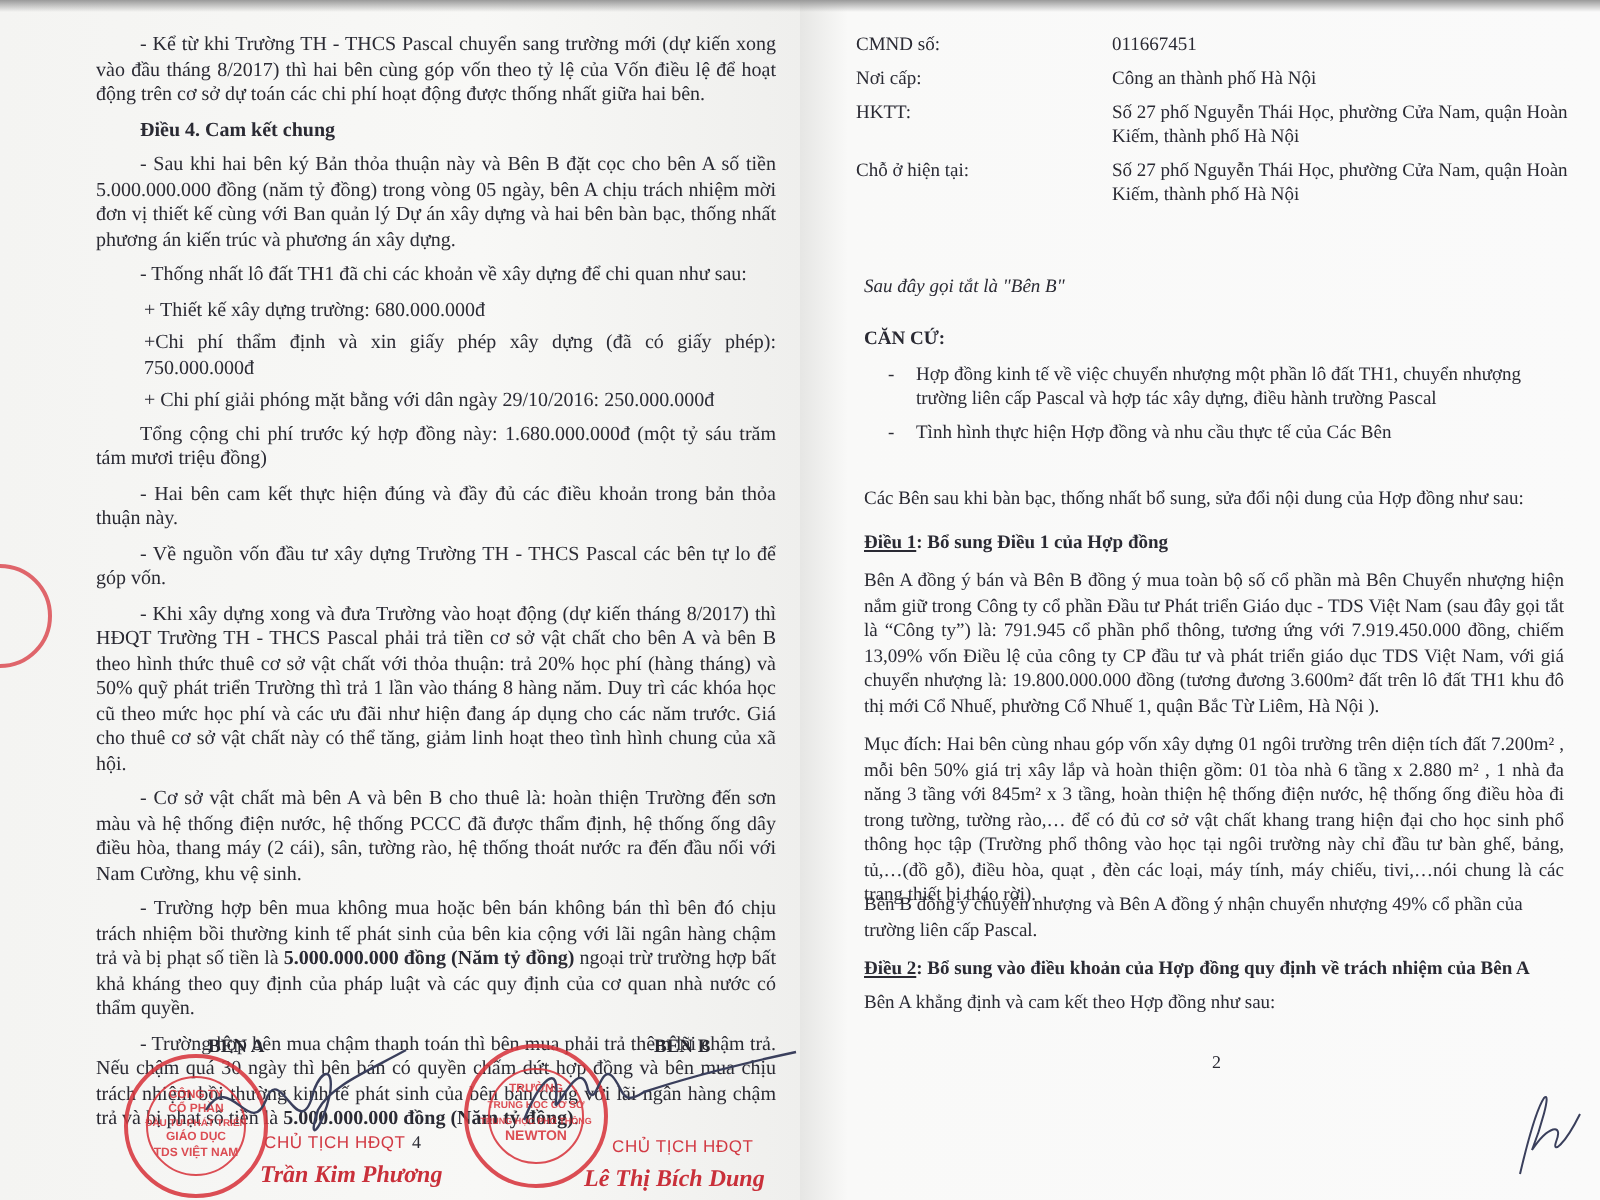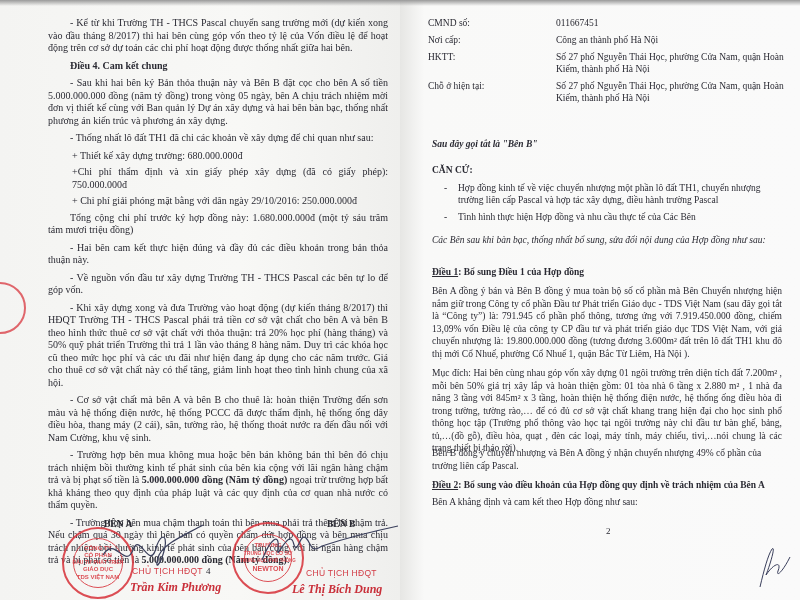--- a/index.html
+++ b/index.html
@@ -25,21 +25,21 @@
   .name-red { position: absolute; color: #c9303a; font-style: italic; font-weight: bold; font-size: 12px; font-family: "Liberation Serif", serif; }
   .page-num { position: absolute; font-size: 9px; }
   .margin-stamp { position: absolute; left: -26px; top: 282px; width: 52px; height: 52px; border-radius: 50%; border: 2px solid #d8363e; opacity: .75; }
 
   
   .info-table { position: absolute; left: 28px; top: 17px; width: 360px; font-size: 9.5px; }
   .info-row { display: flex; margin-bottom: 5px; line-height: 12px; }
   .info-label { width: 128px; flex-shrink: 0; }
   .info-value { flex: 1; }
   .r-text { position: absolute; left: 32px; width: 350px; font-size: 9.5px; line-height: 12.5px; }
-  .italic-bold { font-style: italic; font-weight: bold; }
+  .italic-bold { font-style: italic; font-weight: normal; }
   .bullet-row { display: flex; margin-left: 12px; margin-bottom: 4px; }
   .bullet { width: 14px; flex-shrink: 0; }
   .article-title { font-weight: bold; }
   .article-title u { text-decoration: underline; }
   svg.sig { position: absolute; overflow: visible; }
 </style>
 </head>
 <body>
 
 <div class="page" id="page-left">
@@ -126,21 +126,21 @@
     <div class="bullet-row">
       <span class="bullet">-</span>
       <span>Hợp đồng kinh tế về việc chuyển nhượng một phần lô đất TH1, chuyển nhượng trường liên cấp Pascal và hợp tác xây dựng, điều hành trường Pascal</span>
     </div>
     <div class="bullet-row">
       <span class="bullet">-</span>
       <span>Tình hình thực hiện Hợp đồng và nhu cầu thực tế của Các Bên</span>
     </div>
   </div>
 
-  <div class="r-text" style="top:234px; font-style:italic;">Các Bên sau khi bàn bạc, thống nhất bổ sung, sửa đổi nội dung của Hợp đồng như sau:</div>
+  <div class="r-text" style="top:244px; ">Các Bên sau khi bàn bạc, thống nhất bổ sung, sửa đổi nội dung của Hợp đồng như sau:</div>
 
   <div class="r-text" style="top:266px;">
     <span class="article-title"><u>Điều 1</u><span>: Bổ sung Điều 1 của Hợp đồng</span></span>
   </div>
   <div class="r-text" style="top:285px; text-align:justify;">Bên A đồng ý bán và Bên B đồng ý mua toàn bộ số cổ phần mà Bên Chuyển nhượng hiện nắm giữ trong Công ty cổ phần Đầu tư Phát triển Giáo dục - TDS Việt Nam (sau đây gọi tắt là “Công ty”) là: 791.945 cổ phần phổ thông, tương ứng với 7.919.450.000 đồng, chiếm 13,09% vốn Điều lệ của công ty CP đầu tư và phát triển giáo dục TDS Việt Nam, với giá chuyển nhượng là: 19.800.000.000 đồng (tương đương 3.600m² đất trên lô đất TH1 khu đô thị mới Cổ Nhuế, phường Cổ Nhuế 1, quận Bắc Từ Liêm, Hà Nội ).</div>
   <div class="r-text" style="top:367px; text-align:justify;">Mục đích: Hai bên cùng nhau góp vốn xây dựng 01 ngôi trường trên diện tích đất 7.200m² , mỗi bên 50% giá trị xây lắp và hoàn thiện gồm: 01 tòa nhà 6 tầng x 2.880 m² , 1 nhà đa năng 3 tầng với 845m² x 3 tầng, hoàn thiện hệ thống điện nước, hệ thống ống điều hòa đi trong tường, tường rào,… để có đủ cơ sở vật chất khang trang hiện đại cho học sinh phổ thông học tập (Trường phổ thông vào học tại ngôi trường này chỉ đầu tư bàn ghế, bảng, tủ,…(đồ gỗ), điều hòa, quạt , đèn các loại, máy tính, máy chiếu, tivi,…nói chung là các trang thiết bị tháo rời).</div>
   <div class="r-text" style="top:447px;">Bên B đồng ý chuyển nhượng và Bên A đồng ý nhận chuyển nhượng 49% cổ phần của trường liên cấp Pascal.</div>
 
   <div class="r-text" style="top:479px;">
     <span class="article-title"><u>Điều 2</u><span>: Bổ sung vào điều khoản của Hợp đồng quy định về trách nhiệm của Bên A</span></span>

